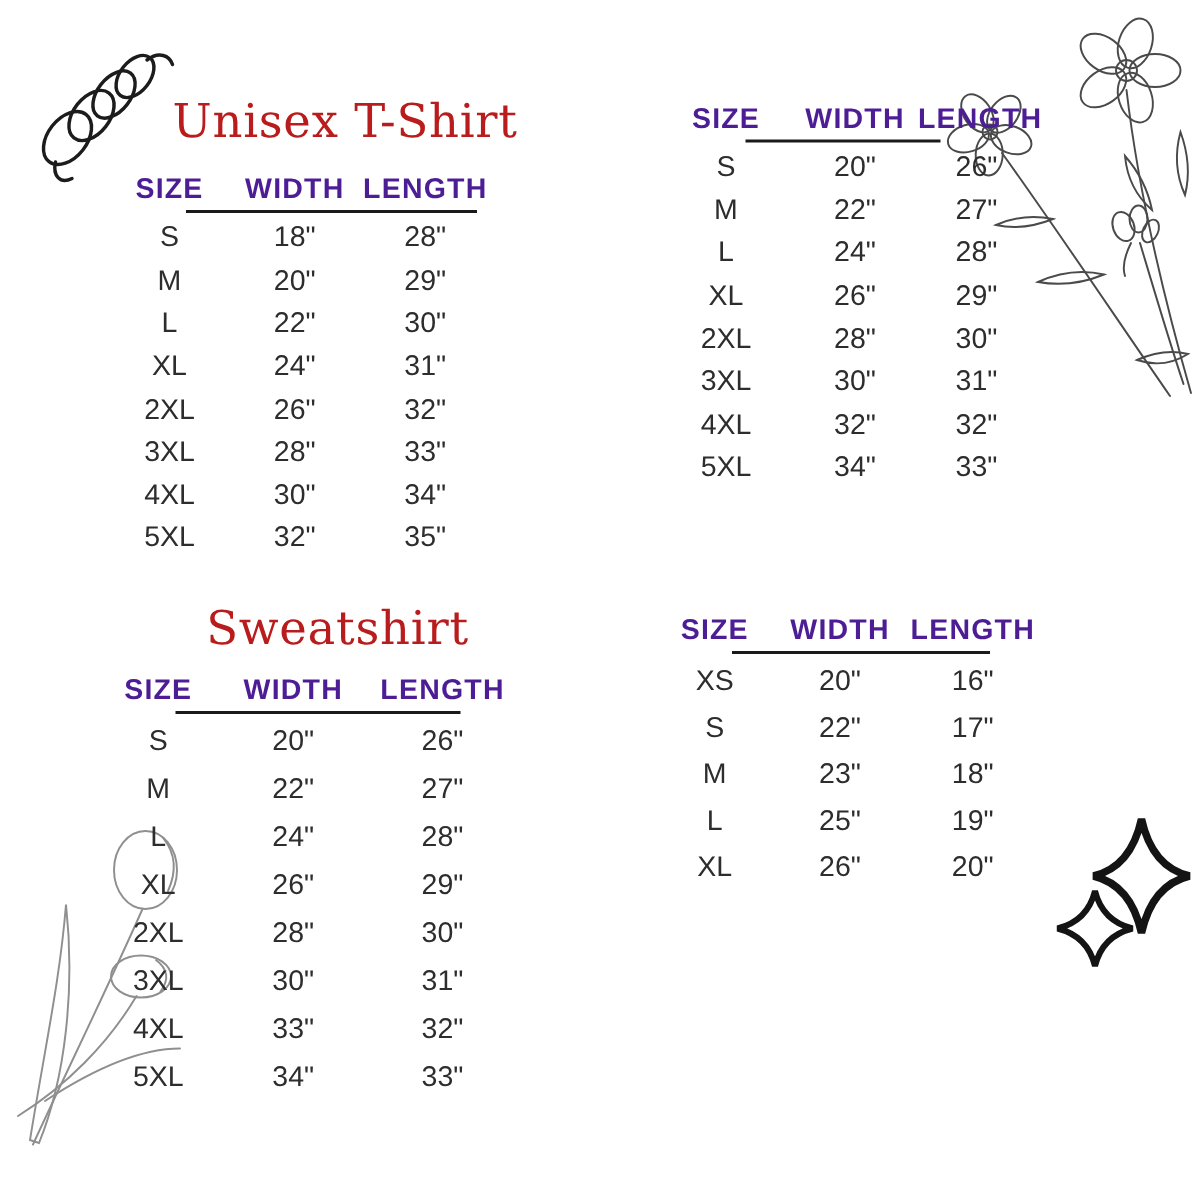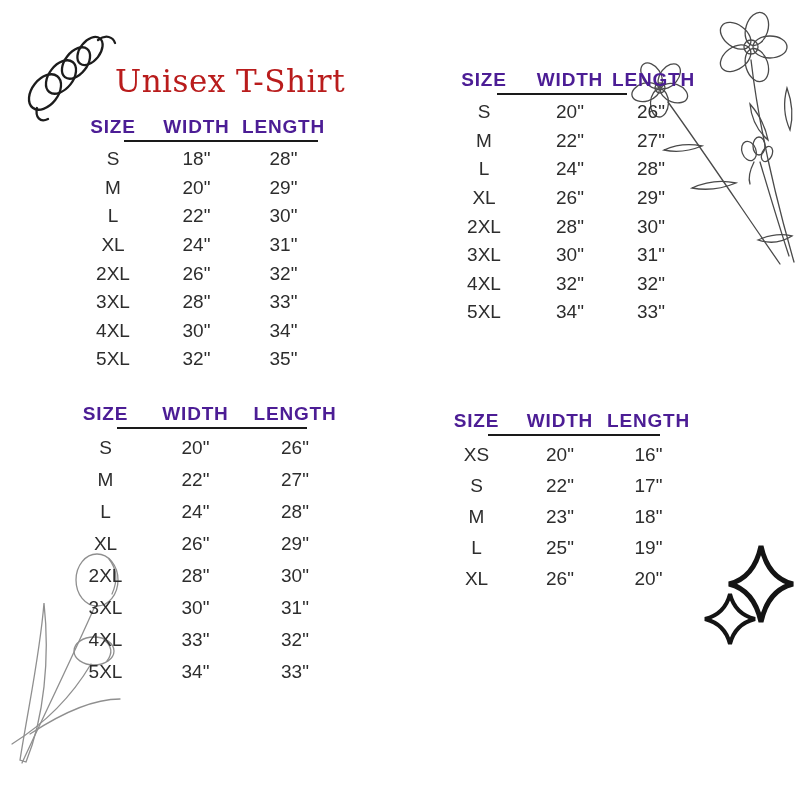--- a/index.html
+++ b/index.html
@@ -223,20 +223,21 @@
         <div class="cell">4XL</div>
         <div class="cell">32"</div>
         <div class="cell">32"</div>
         <div class="cell">5XL</div>
         <div class="cell">34"</div>
         <div class="cell">33"</div>
       </div>
   </section>
 
   <section class="panel sweatshirt">
+    <h2 class="chart-title">Sweatshirt</h2>
     <div class="size-table">
       <div class="head">SIZE</div>
       <div class="head">WIDTH</div>
       <div class="head">LENGTH</div>
       <div class="rule"></div>
     <div class="cell">S</div>
         <div class="cell">20"</div>
         <div class="cell">26"</div>
         <div class="cell">M</div>
         <div class="cell">22"</div>

